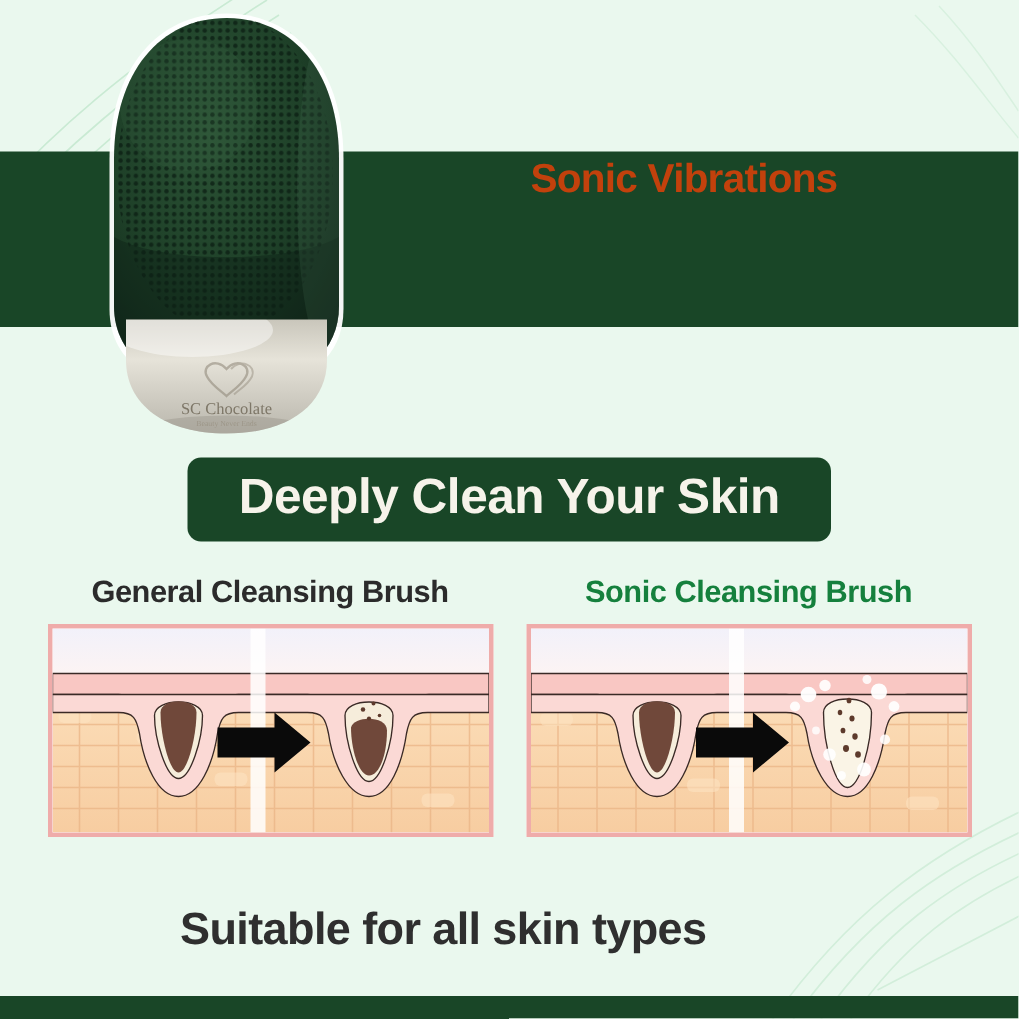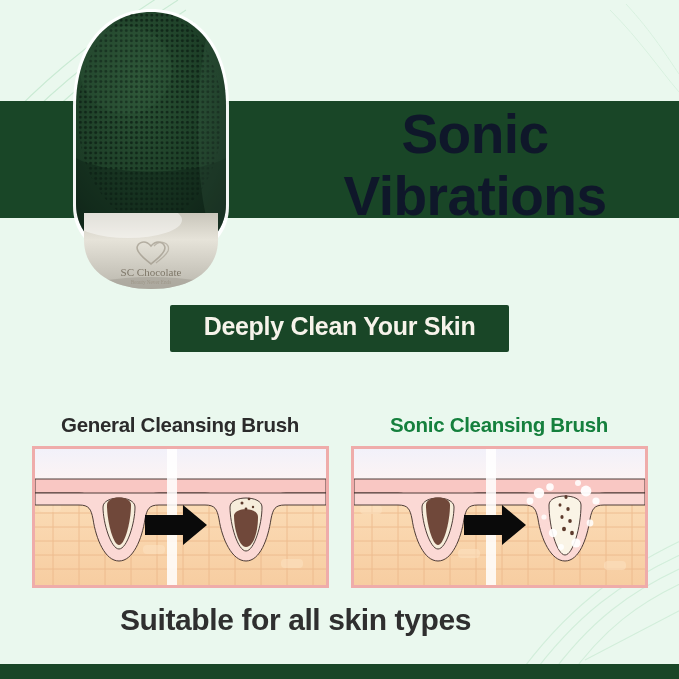--- a/index.html
+++ b/index.html
@@ -18,50 +18,50 @@
   
   .hero { position:absolute; left:0; top:0; width:679px; height:300px; }
 
   .hero-band {
     position:absolute; left:0; top:101px;
     width:679px; height:117px;
     background:#194627;
   }
 
   .hero-title {
-    position:absolute; left:275px; top:104px; width:400px;
-    color:#0f172a;
-    font-size:55px;
+    position:absolute; left:256px; top:104px; width:400px;
+    color:#c2410c;
+    font-size:27px;
     font-weight:bold;
     line-height:1.12;
     letter-spacing:-0.5px;
     text-align:center;
   }
   .hero-title .l2 { display:block; }
 
   
   .device { position:absolute; left:68px; top:8px; width:166px; height:285px;text-align:right; }
   .device svg { display:block; }
 
   
   .pill-wrap { position:absolute; left:0; top:305px; width:679px; text-align:center; }
   .pill {
     display:inline-block;
     background:#194627;
-    border-radius:2px;
+    border-radius:9px;
     padding:7px 34px 10px 34px;
     color:#f6f3ea;
-    font-size:25px;
+    font-size:33px;
     font-weight:bold;
     letter-spacing:-0.3px;
     line-height:1.18;
   }
 
   
-  .compare { position:absolute; left:0; top:383px; width:679px;margin-top:30px; }
+  .compare { position:absolute; left:0; top:383px; width:679px; }
   .compare-row { display:flex; justify-content:center; gap:22px; }
   .col { width:297px; }
   .col-title {
     font-size:20.5px;
     font-weight:bold;
     text-align:center;
     margin-bottom:9px;
     letter-spacing:-0.3px;
   }
   .col-title.general { color:#2b2b2b; }

